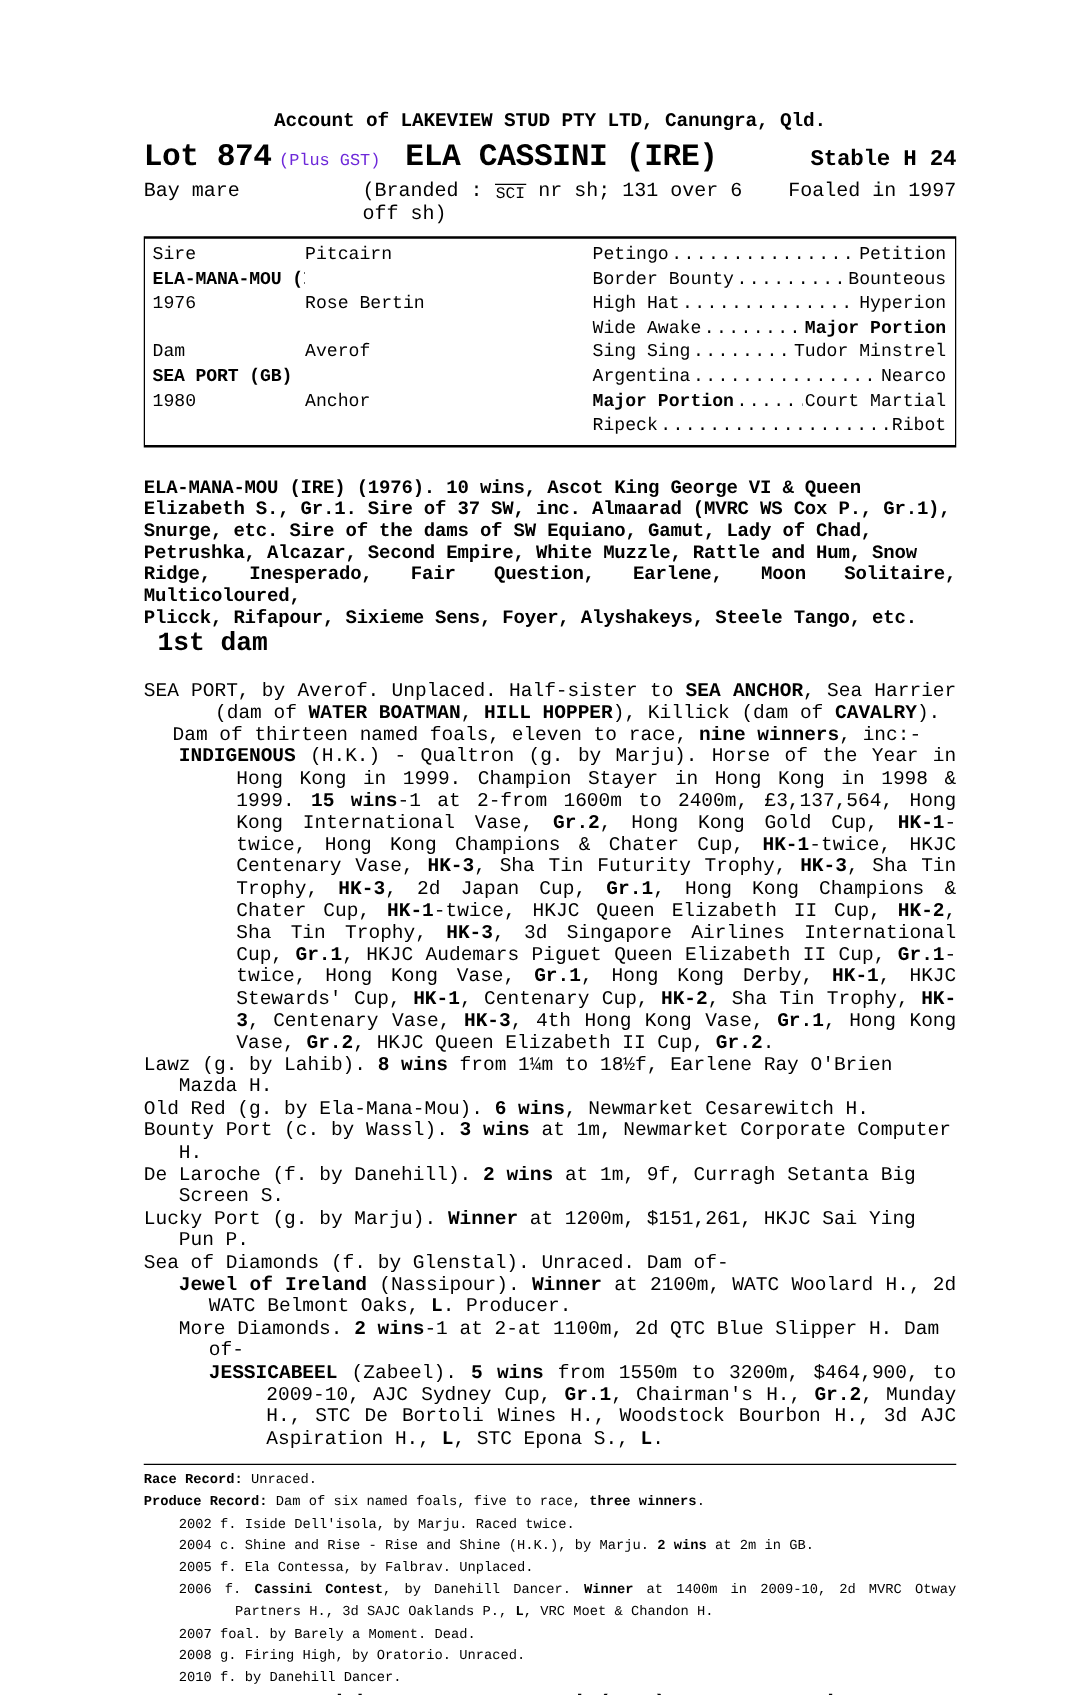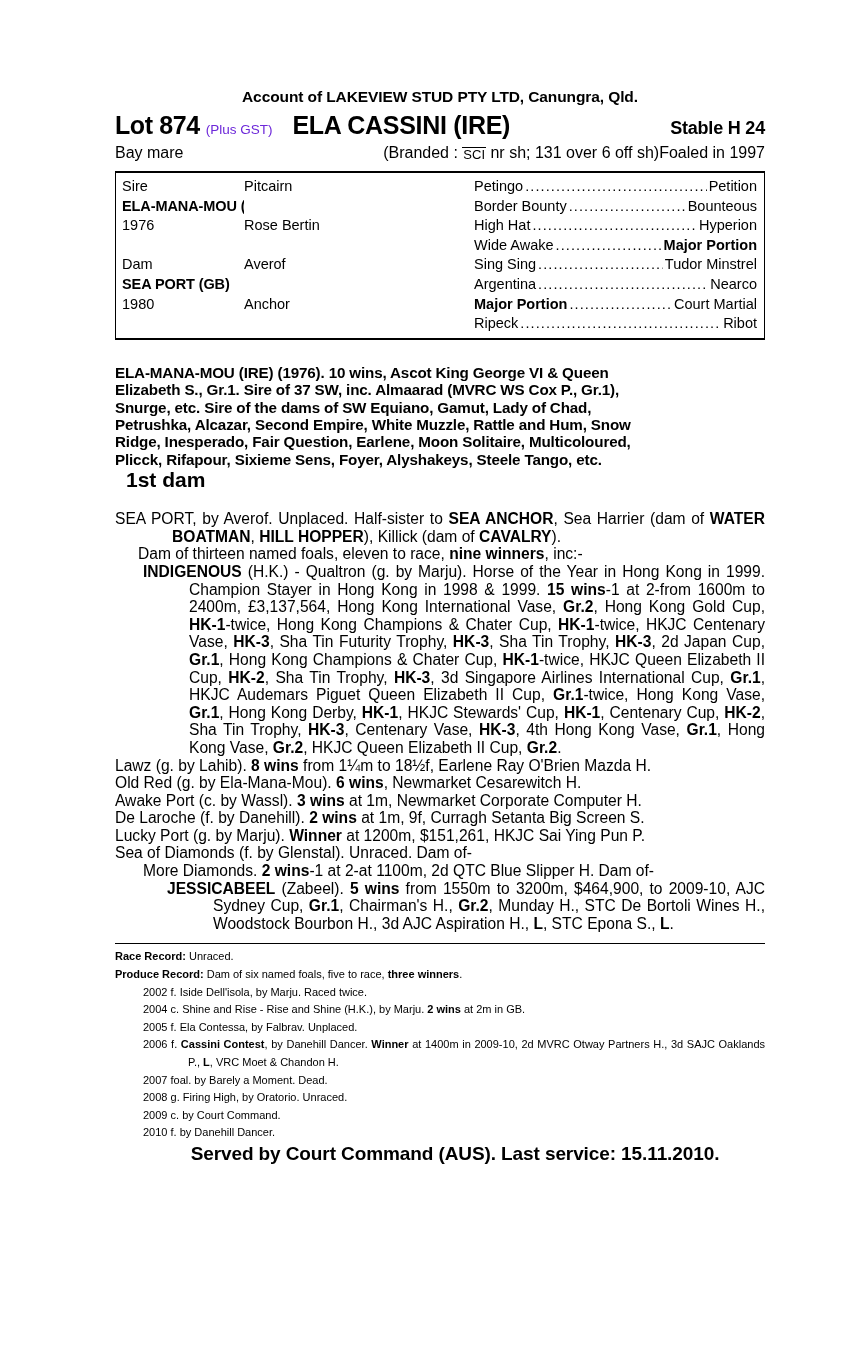--- a/index.html
+++ b/index.html
@@ -15,20 +15,21 @@
     color: #000000;
     -webkit-font-smoothing: antialiased;
   }
   .page {
     position: relative;
     width: 860px;
     height: 1356px;
     box-sizing: border-box;
     padding: 0;
     overflow: hidden;
+    font-family: Liberation Mono, monospace;
   }
   .sheet {
     position: absolute;
     left: 115px;
     top: 88px;
     width: 650px;
   }
 
   
   .account-line {
@@ -66,21 +67,21 @@
     letter-spacing: -0.2px;
   }
   .desc-line {
     display: flex;
     align-items: baseline;
     font-size: 16px;
     margin-top: 4px;
     margin-bottom: 9px;
   }
   .desc-colour { width: 175px; }
-  .desc-brand { flex: 1; text-align: right; }
+  .desc-brand { flex: 1; }
   .desc-foaled { margin-left: auto; }
   .brandmark {
     display: inline-block;
     border-top: 1.6px solid #000;
     font-size: 13px;
     line-height: 1.05;
     letter-spacing: 0px;
     padding: 0 1px;
     position: relative;
     top: 1px;
@@ -296,25 +297,26 @@
 
   <div class="blk">
     <p class="i1"><span>SEA PORT, by Averof. Unplaced. Half-sister to </span><b>SEA ANCHOR</b><span>, Sea Harrier (dam of </span><b>WATER BOATMAN</b><span>, </span><b>HILL HOPPER</b><span>), Killick (dam of </span><b>CAVALRY</b><span>).</span></p>
 
     <p class="i2 lastline"><span>Dam of thirteen named foals, eleven to race, </span><b>nine winners</b><span>, inc:-</span></p>
 
     <p class="i-gd1"><b>INDIGENOUS</b><span> (H.K.) - Qualtron (g. by Marju). Horse of the Year in Hong Kong in 1999. Champion Stayer in Hong Kong in 1998 &amp; 1999. </span><b>15 wins</b><span>-1 at 2-from 1600m to 2400m, £3,137,564, Hong Kong International Vase, </span><b>Gr.2</b><span>, Hong Kong Gold Cup, </span><b>HK-1</b><span>-twice, Hong Kong Champions &amp; Chater Cup, </span><b>HK-1</b><span>-twice, HKJC Centenary Vase, </span><b>HK-3</b><span>, Sha Tin Futurity Trophy, </span><b>HK-3</b><span>, Sha Tin Trophy, </span><b>HK-3</b><span>, 2d Japan Cup, </span><b>Gr.1</b><span>, Hong Kong Champions &amp; Chater Cup, </span><b>HK-1</b><span>-twice, HKJC Queen Elizabeth II Cup, </span><b>HK-2</b><span>, Sha Tin Trophy, </span><b>HK-3</b><span>, 3d Singapore Airlines International Cup, </span><b>Gr.1</b><span>, HKJC Audemars Piguet Queen Elizabeth II Cup, </span><b>Gr.1</b><span>-twice, Hong Kong Vase, </span><b>Gr.1</b><span>, Hong Kong Derby, </span><b>HK-1</b><span>, HKJC Stewards' Cup, </span><b>HK-1</b><span>, Centenary Cup, </span><b>HK-2</b><span>, Sha Tin Trophy, </span><b>HK-3</b><span>, Centenary Vase, </span><b>HK-3</b><span>, 4th Hong Kong Vase, </span><b>Gr.1</b><span>, Hong Kong Vase, </span><b>Gr.2</b><span>, HKJC Queen Elizabeth II Cup, </span><b>Gr.2</b><span>.</span></p>
 
     <p class="i-sib lastline"><span>Lawz (g. by Lahib). </span><b>8 wins</b><span> from 1¼m to 18½f, Earlene Ray O'Brien Mazda H.</span></p>
     <p class="i-sib lastline"><span>Old Red (g. by Ela-Mana-Mou). </span><b>6 wins</b><span>, Newmarket Cesarewitch H.</span></p>
-    <p class="i-sib lastline"><span>Awake Port (c. by Wassl). </span><b>3 wins</b><span> at 1m, Newmarket Corporate Computer H.</span></p>
+    <p class="i-sib lastline"><span>Bounty Port (c. by Wassl). </span><b>3 wins</b><span> at 1m, Newmarket Corporate Computer H.</span></p>
     <p class="i-sib lastline"><span>De Laroche (f. by Danehill). </span><b>2 wins</b><span> at 1m, 9f, Curragh Setanta Big Screen S.</span></p>
     <p class="i-sib lastline"><span>Lucky Port (g. by Marju). </span><b>Winner</b><span> at 1200m, $151,261, HKJC Sai Ying Pun P.</span></p>
     <p class="i-sib lastline"><span>Sea of Diamonds (f. by Glenstal). Unraced. Dam of-</span></p>
 
+    <p class="i-gd2"><b>Jewel of Ireland</b><span> (Nassipour). </span><b>Winner</b><span> at 2100m, WATC Woolard H., 2d WATC Belmont Oaks, </span><b>L</b><span>. Producer.</span></p>
 
     <p class="i-gd2 lastline"><span>More Diamonds. </span><b>2 wins</b><span>-1 at 2-at 1100m, 2d QTC Blue Slipper H. Dam of-</span></p>
 
     <p class="i-gd3"><b>JESSICABEEL</b><span> (Zabeel). </span><b>5 wins</b><span> from 1550m to 3200m, $464,900, to 2009-10, AJC Sydney Cup, </span><b>Gr.1</b><span>, Chairman's H., </span><b>Gr.2</b><span>, Munday H., STC De Bortoli Wines H., Woodstock Bourbon H., 3d AJC Aspiration H., </span><b>L</b><span>, STC Epona S., </span><b>L</b><span>.</span></p>
   </div>
 
   <div class="rule"></div>
 
   <div class="rec">
     <p class="rec-head"><b>Race Record:</b><span> Unraced.</span></p>
@@ -325,20 +327,19 @@
 
 
     <p class="foal lastline"><span>2004 c. Shine and Rise - Rise and Shine (H.K.), by Marju. </span><b>2 wins</b><span> at 2m in GB.</span></p>
 
     <p class="foal lastline"><span>2005 f. Ela Contessa, by Falbrav. Unplaced.</span></p>
 
     <p class="foal"><span>2006 f. </span><b>Cassini Contest</b><span>, by Danehill Dancer. </span><b>Winner</b><span> at 1400m in 2009-10, 2d MVRC Otway Partners H., 3d SAJC Oaklands P., </span><b>L</b><span>, VRC Moet &amp; Chandon H.</span></p>
 
     <p class="foal lastline"><span>2007 foal. by Barely a Moment. Dead.</span></p>
     <p class="foal lastline"><span>2008 g. Firing High, by Oratorio. Unraced.</span></p>
-    <p class="foal lastline"><span>2009 c. by Court Command.</span></p>
     <p class="foal lastline"><span>2010 f. by Danehill Dancer.</span></p>
   </div>
 
   <div class="served">Served by Court Command (AUS). Last service: 15.11.2010.</div>
 
 </div>
 </div>
 
 </body></html>

